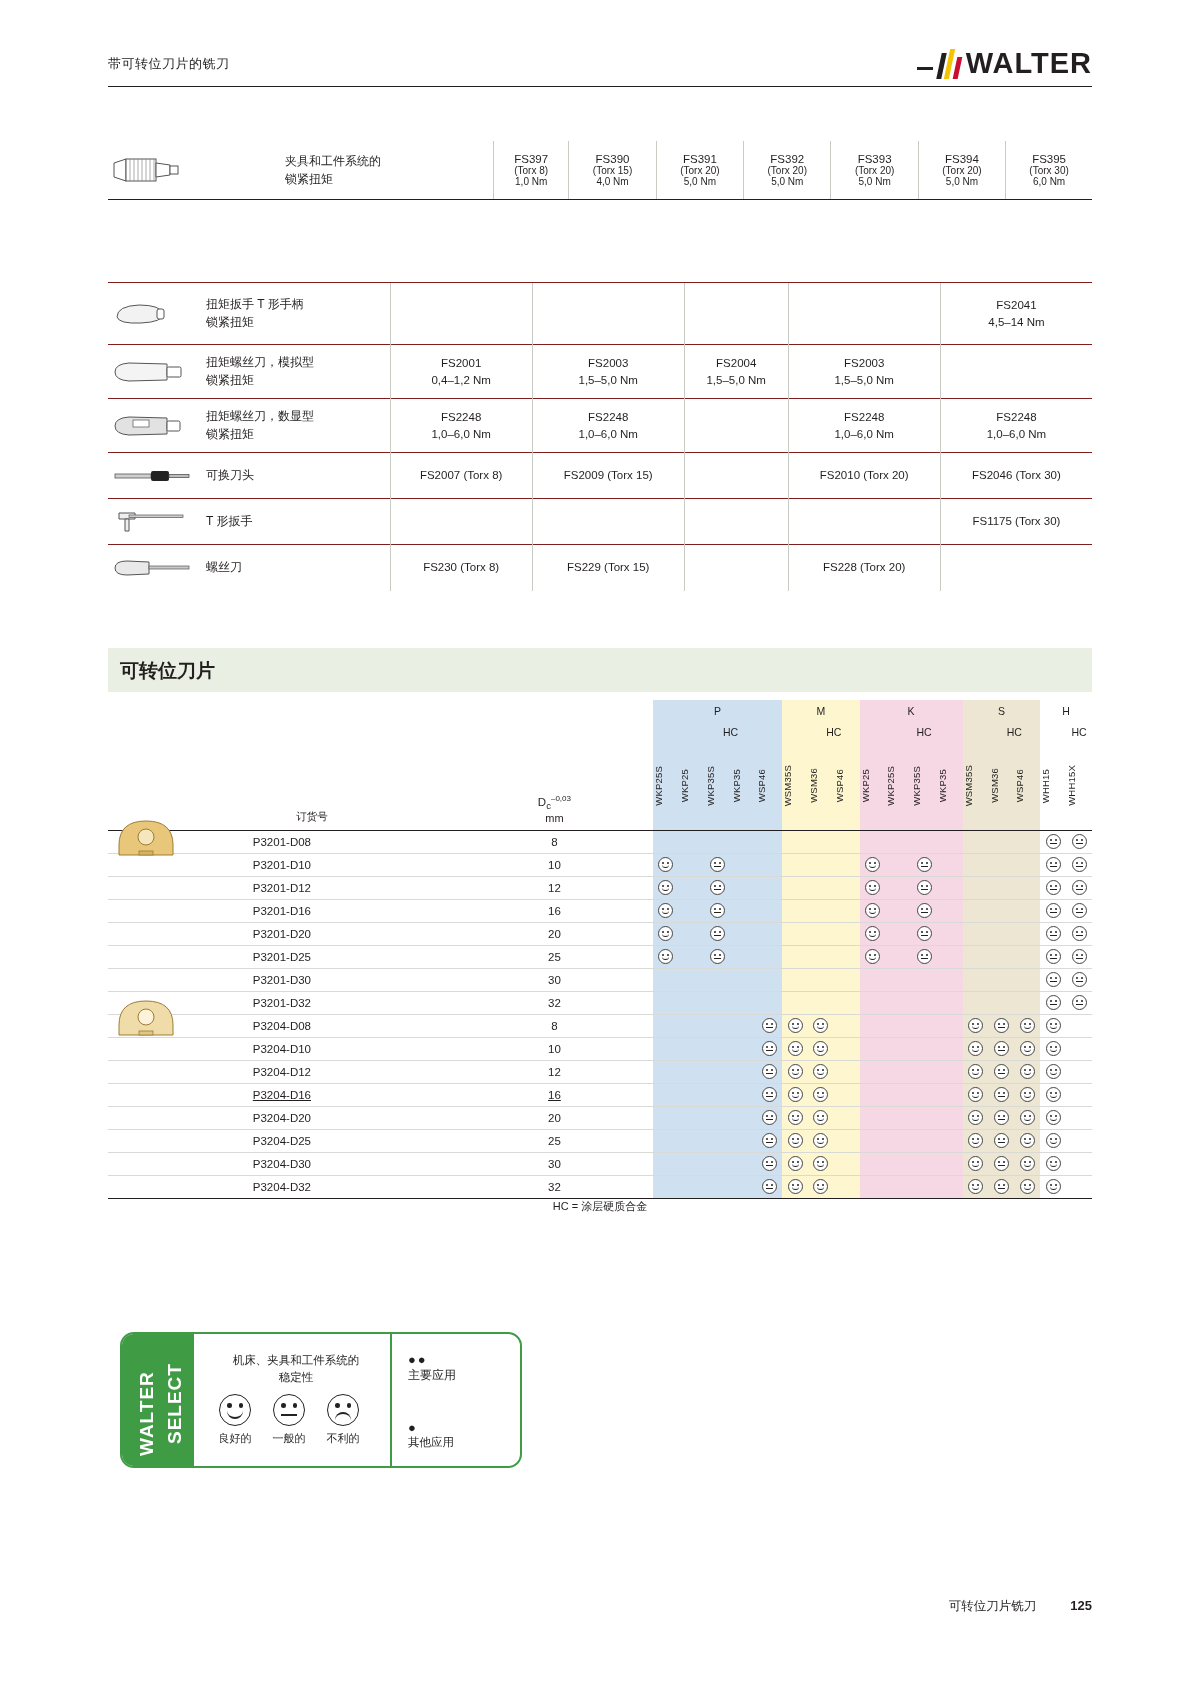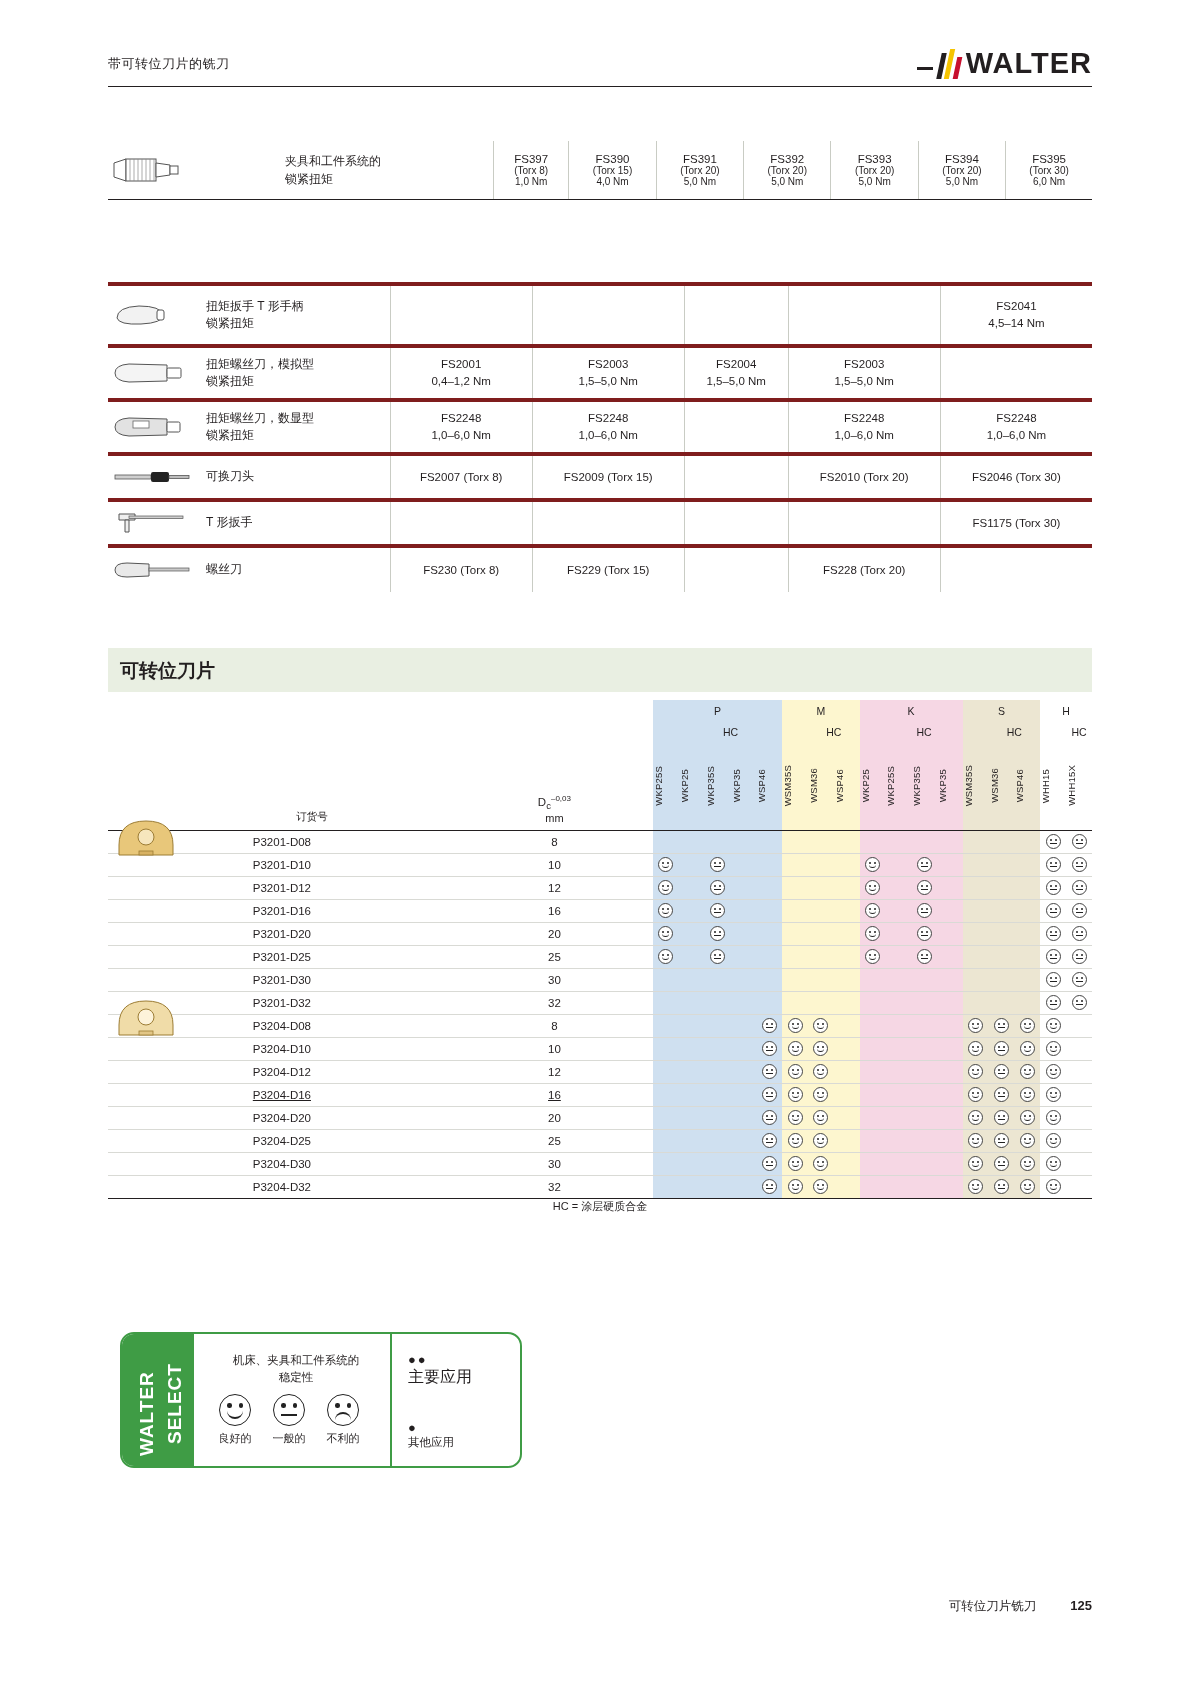--- a/index.html
+++ b/index.html
@@ -35,21 +35,21 @@
   .cellc{text-align:center;}
   .dcm{font-size:11.5px;}
   .sub{font-size:10px;}
   .vline{border-left:1px solid #c9ccc4;}
   .toprule{border-top:1px solid #231f20;}
   .botrule{border-bottom:1px solid #231f20;}
 
   
   .tbl-ac{position:absolute;left:108px;top:282px;width:984px;font-size:11.5px;}
   .ac-head td{height:38px;background:#e9efe2;}
-  .ac-row td{border-top:4px solid #7f1d1d;}
+  .ac-row td{border-top:1px solid #7f1d1d;}
   .ac-desc{padding-left:4px;font-size:12px;line-height:1.45;}
   .ac-val{text-align:center;line-height:1.45;}
 
   
   .ins-band{position:absolute;left:108px;top:648px;width:984px;height:44px;background:#e9efe2;}
   .ins-title{position:absolute;left:120px;top:658px;font-size:19px;font-weight:bold;}
 
   .tbl-ins{position:absolute;left:108px;top:700px;width:984px;font-size:10.5px;}
   .tbl-ins td{padding:0;text-align:center;}
   .rot{writing-mode:vertical-rl;transform:rotate(180deg);white-space:nowrap;font-size:9.5px;letter-spacing:.2px;}
@@ -800,21 +800,21 @@
         <span class="bigface mid"><b class="l"></b><b class="r"></b><u></u></span>
         <div>一般的</div>
       </div>
       <div class="ws-face">
         <span class="bigface sad"><b class="l"></b><b class="r"></b><u></u></span>
         <div>不利的</div>
       </div>
     </div>
     <div style="position:absolute;left:286px;top:18px;width:104px">
       <div class="dots">●●</div>
-      <div style="font-size:16px">主要应用</div>
+      <div style="font-size:12px">主要应用</div>
     </div>
     <div style="position:absolute;left:286px;top:86px;width:104px">
       <div class="dots">●</div>
       <div style="font-size:11.5px">其他应用</div>
     </div>
   </div>
 
   <div class="foot">
     <div>可转位刀片铣刀</div>
     <div class="pg">125</div>

